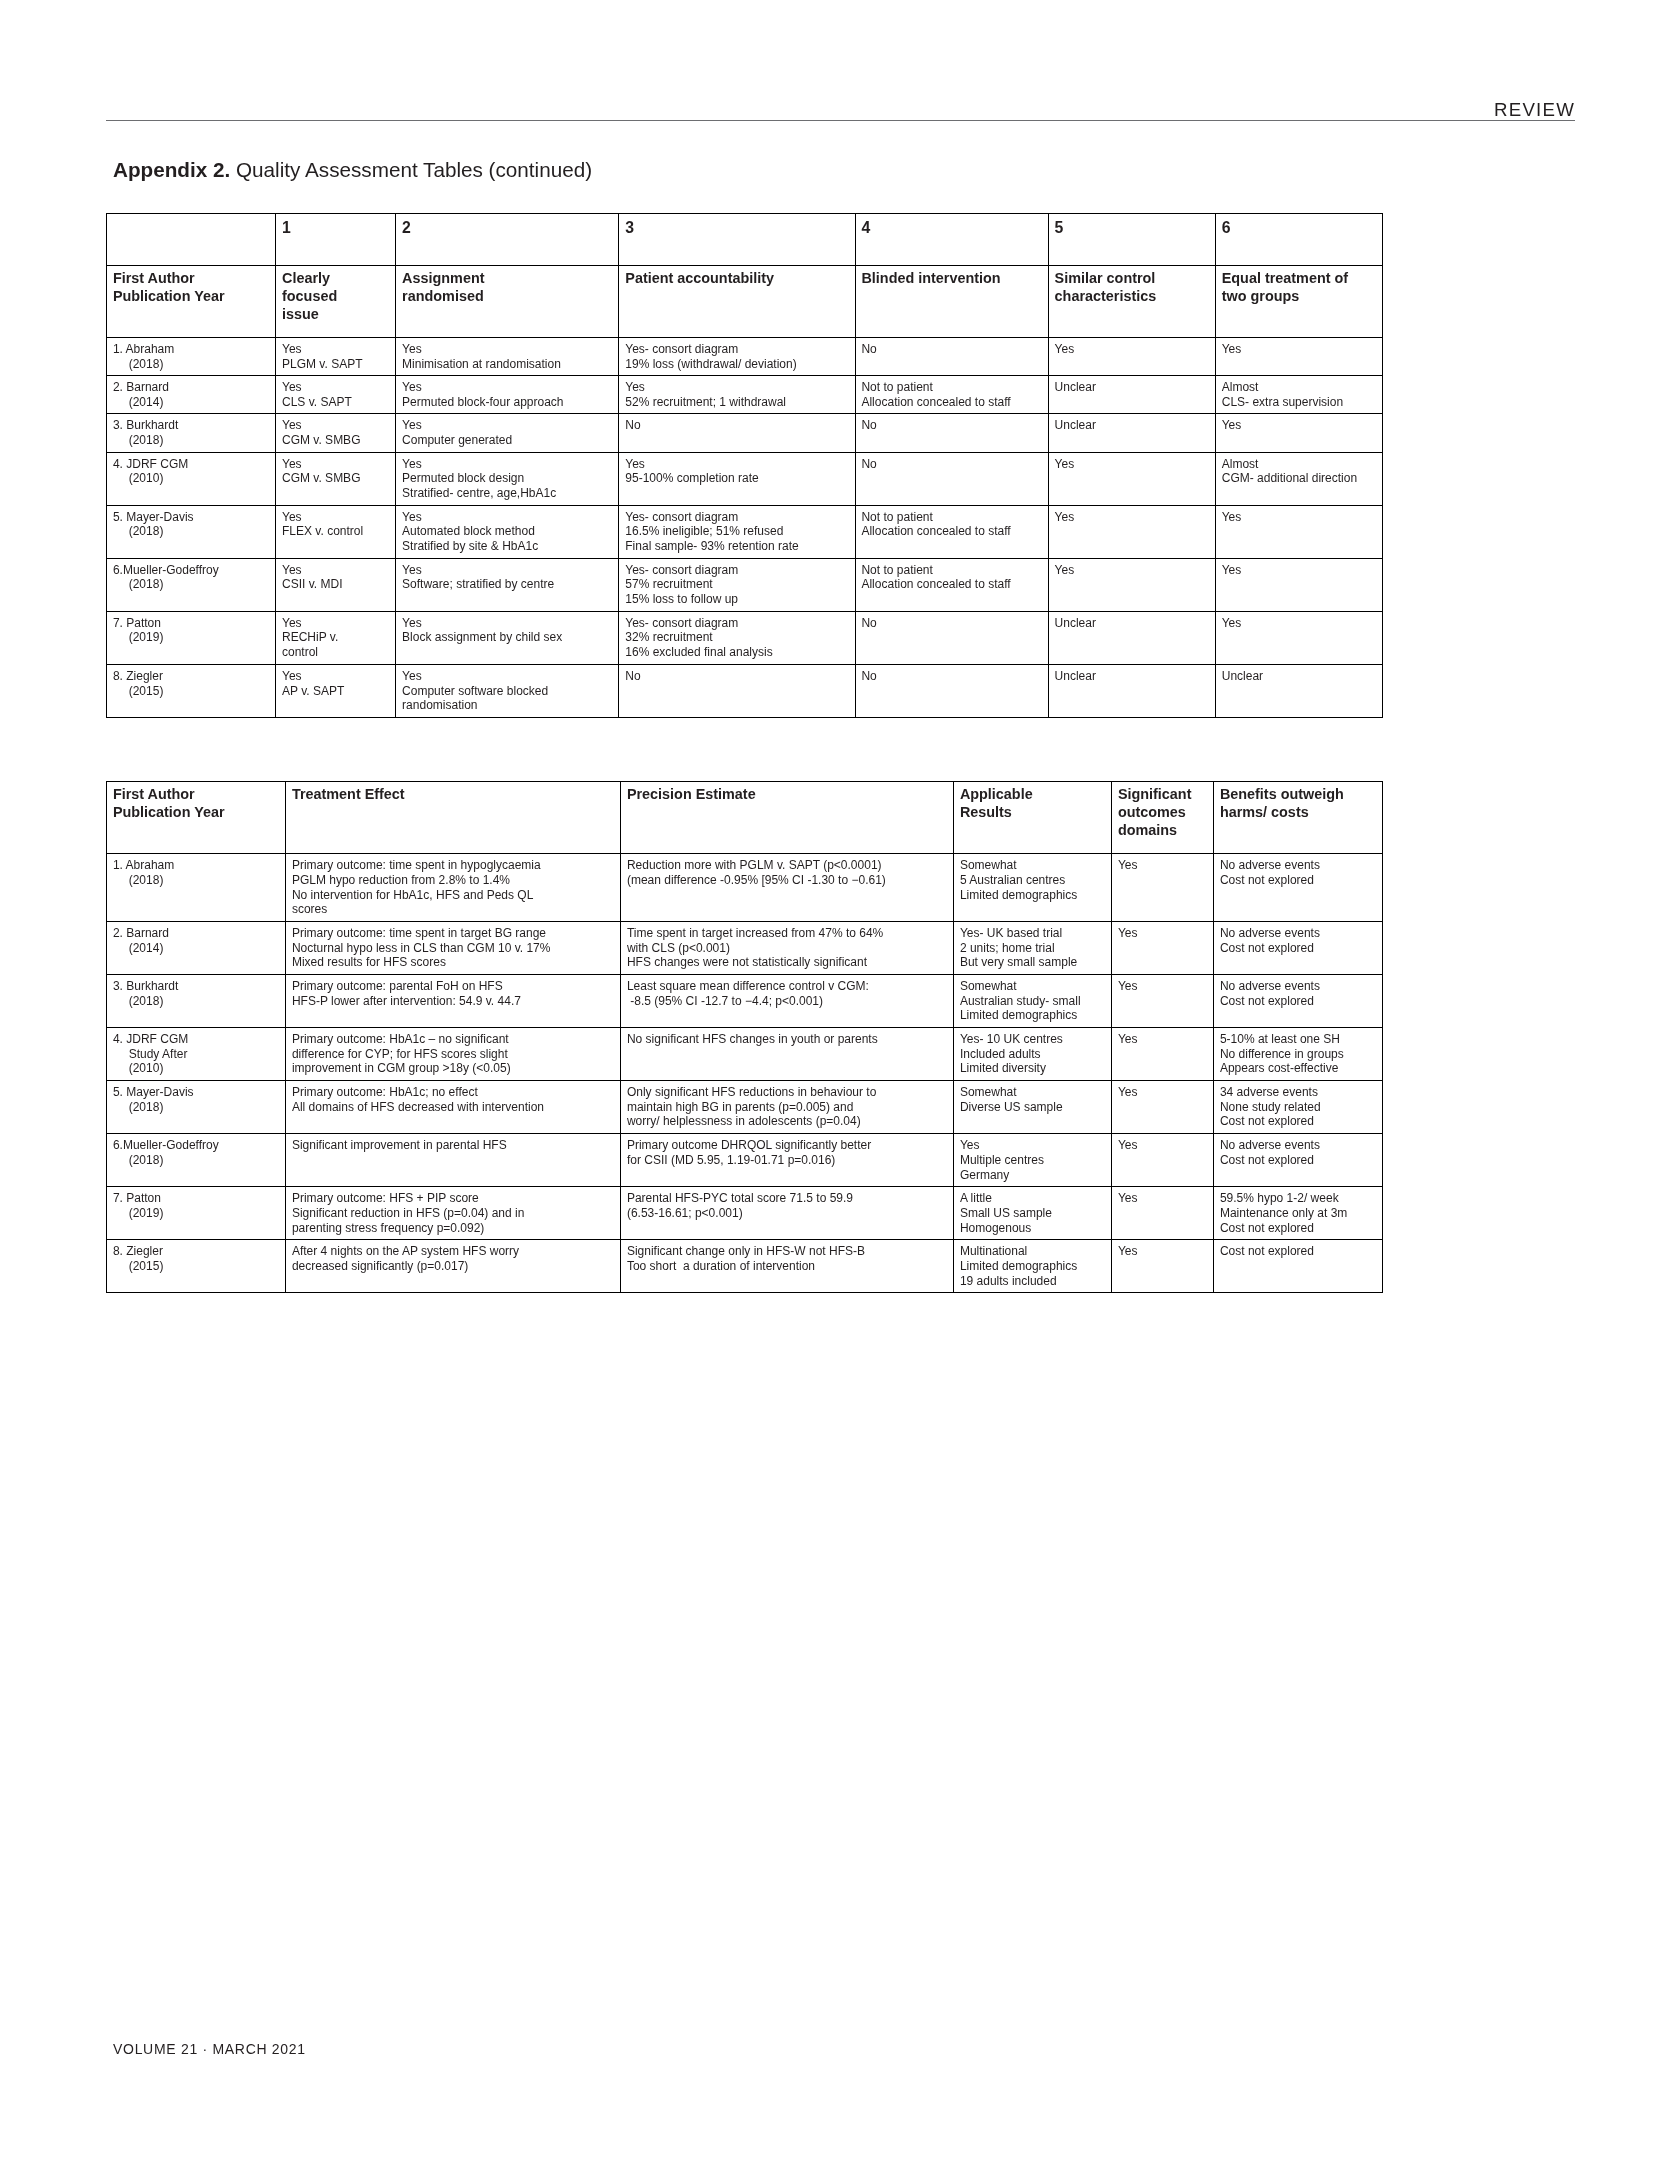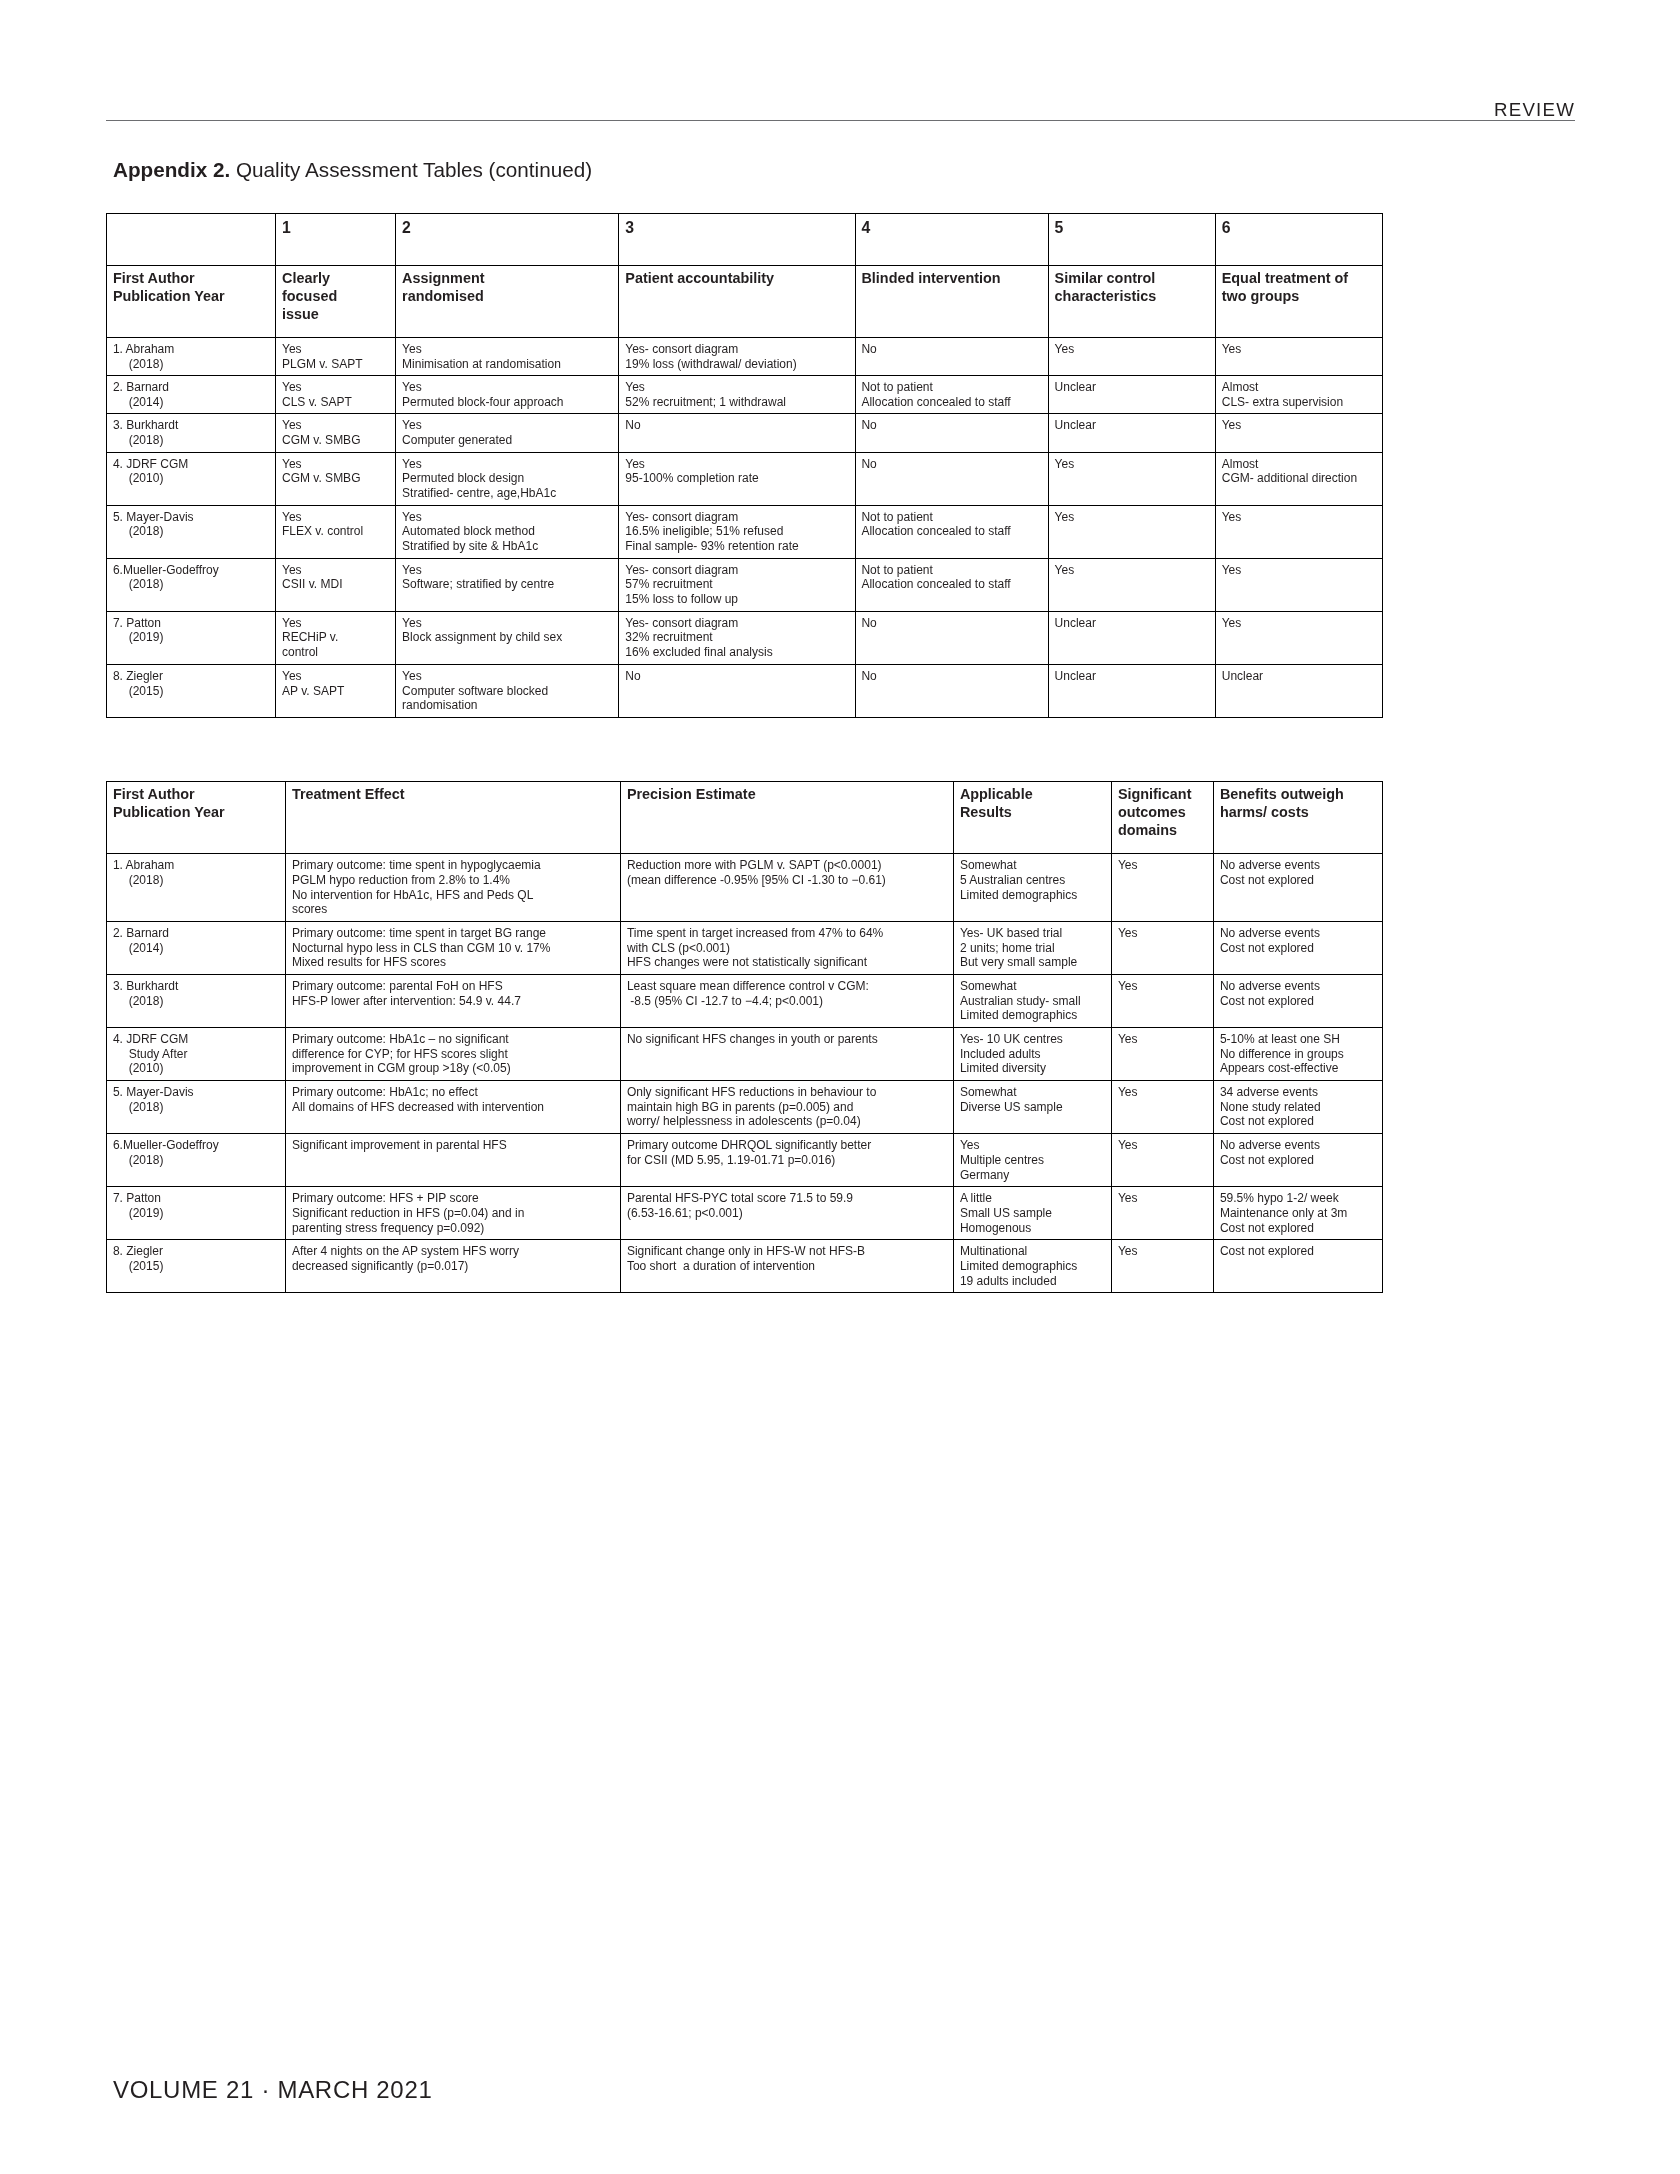--- a/index.html
+++ b/index.html
@@ -129,25 +129,24 @@
   table.t2cols col.d2 { width: 333px; }
   table.t2cols col.d3 { width: 158px; }
   table.t2cols col.d4 { width: 102px; }
   table.t2cols col.d5 { width: 169px; }
 
   
   .footer {
     position: absolute;
     left: 113px;
     top: 2041px;
-    font-size: 24px;
+    font-size: 14px;
     letter-spacing: 0.7px;
     color: #231f20;
     white-space: nowrap;
-    margin-top: 35px;
   }
 </style>
 </head>
 <body>
 
 <div class="page">
 
   <div class="runhead">REVIEW</div>
   <div class="rule"></div>
 

